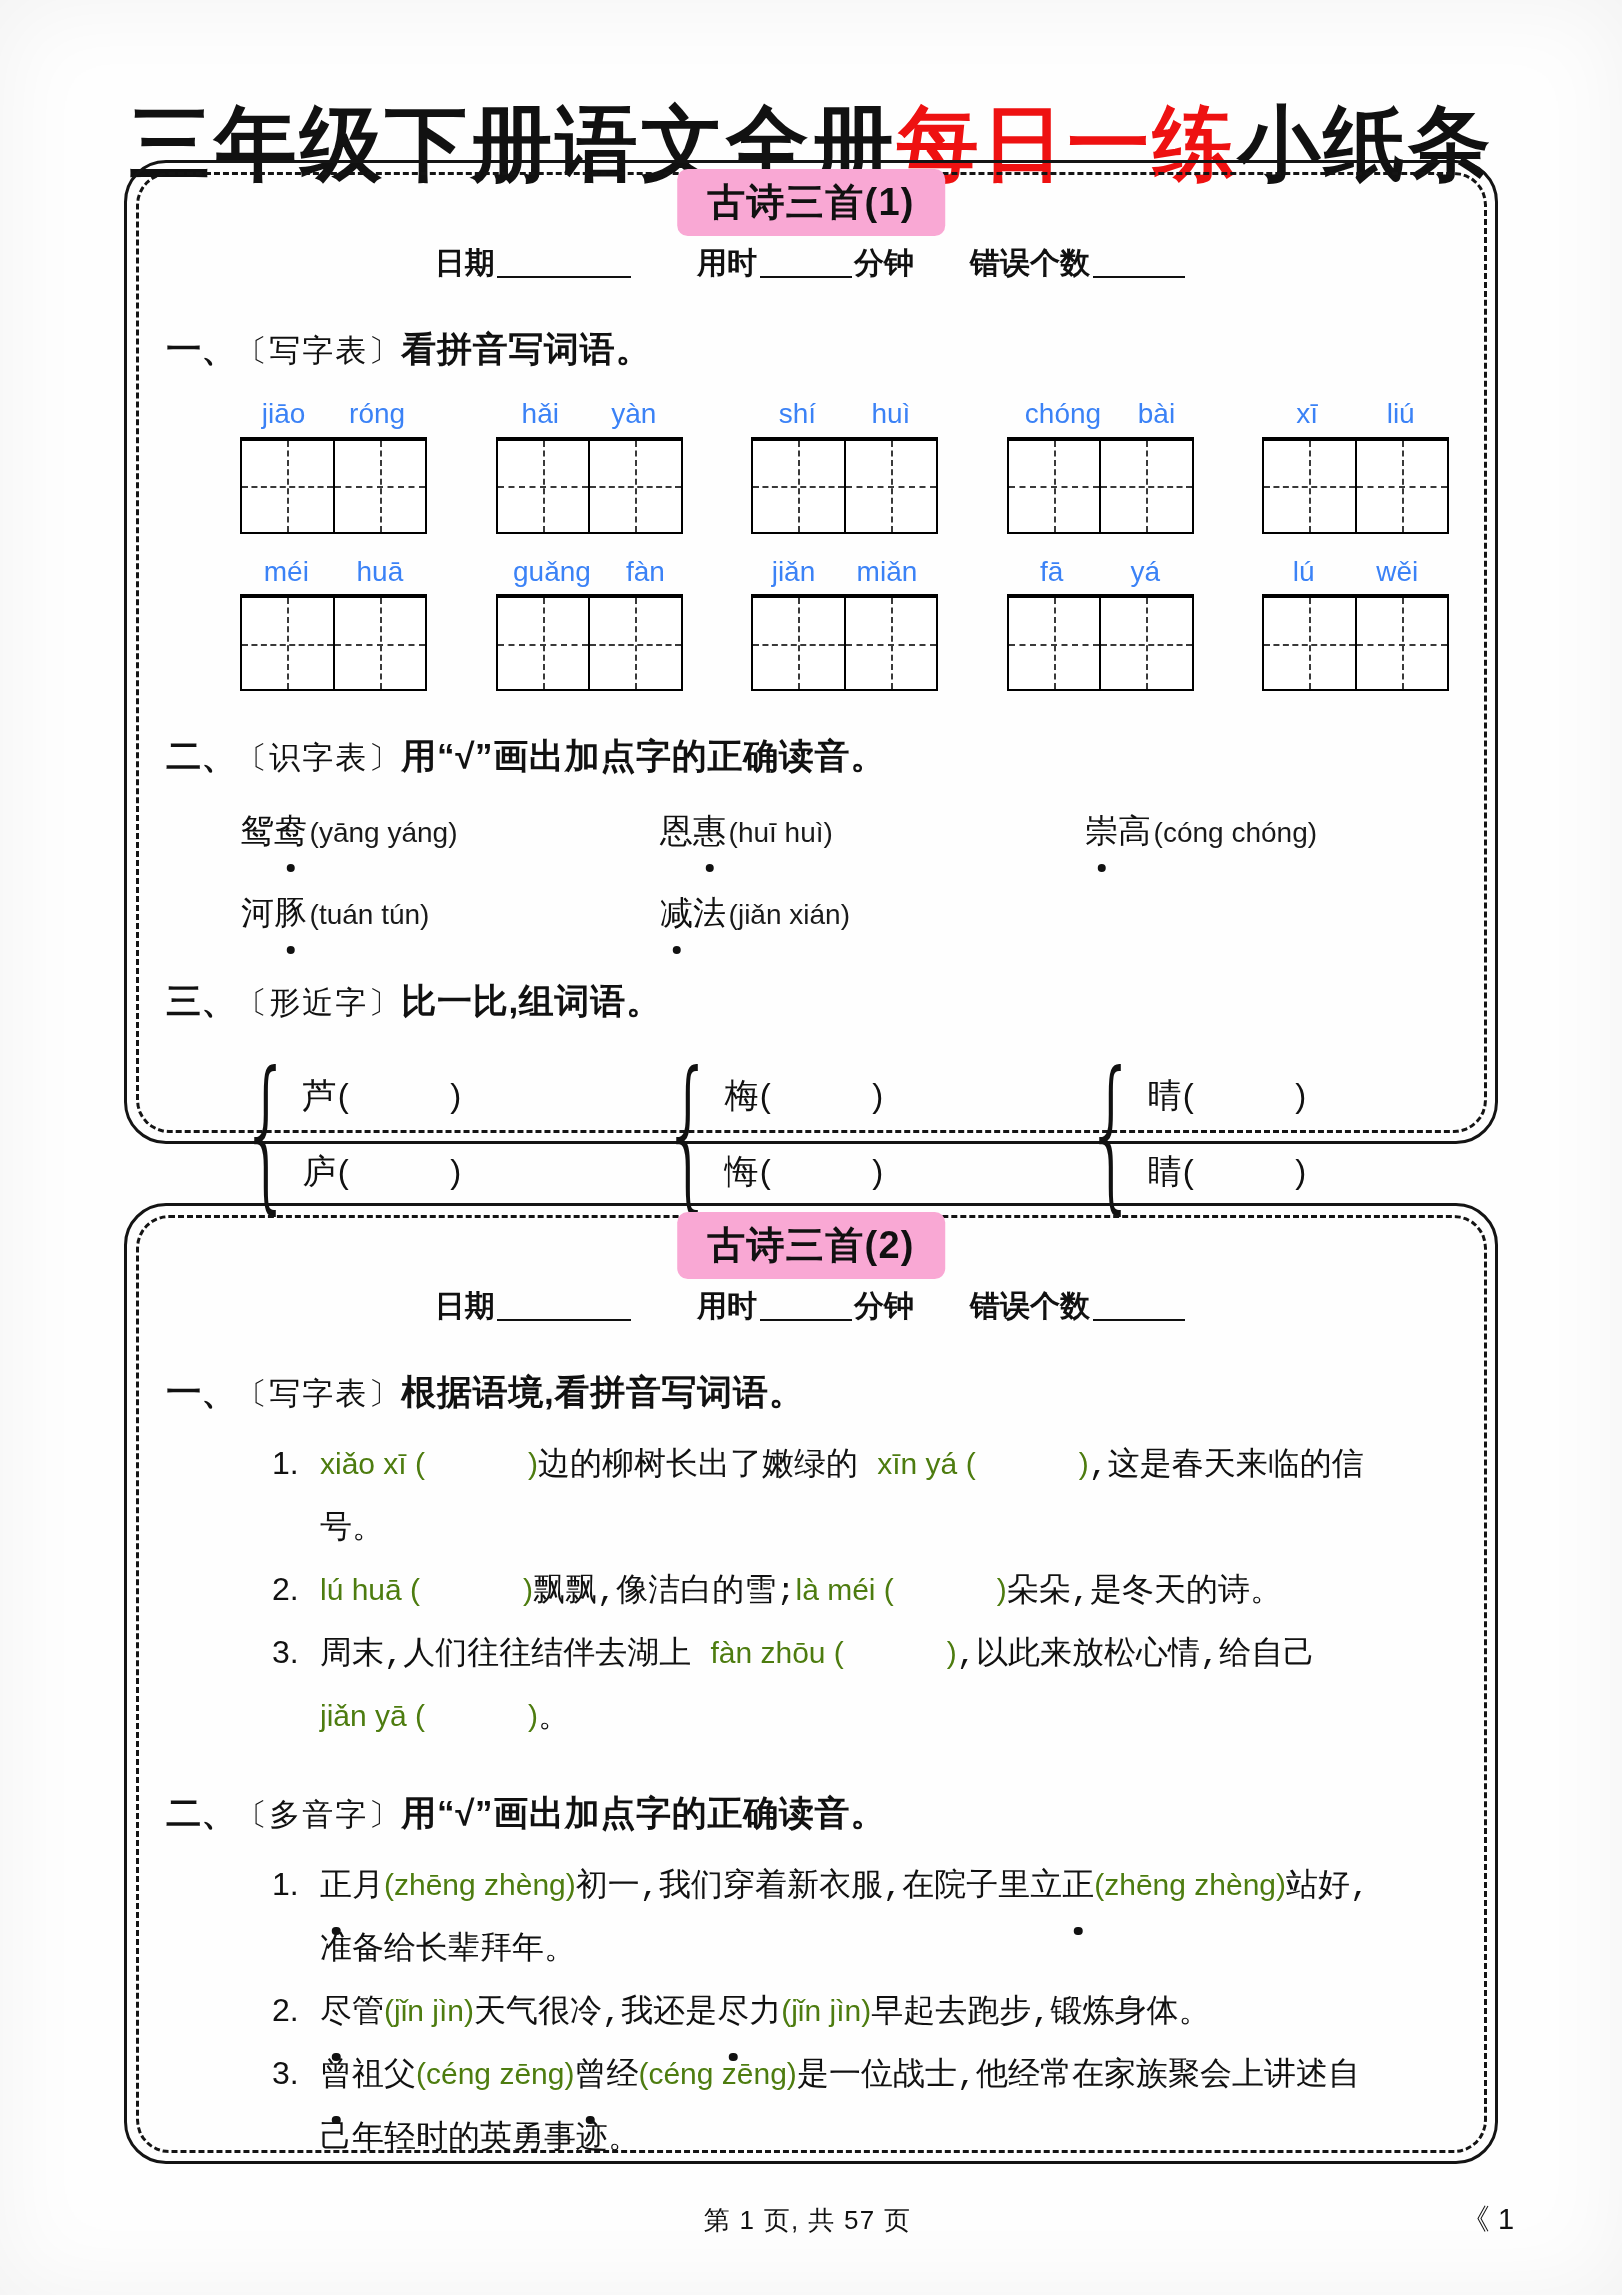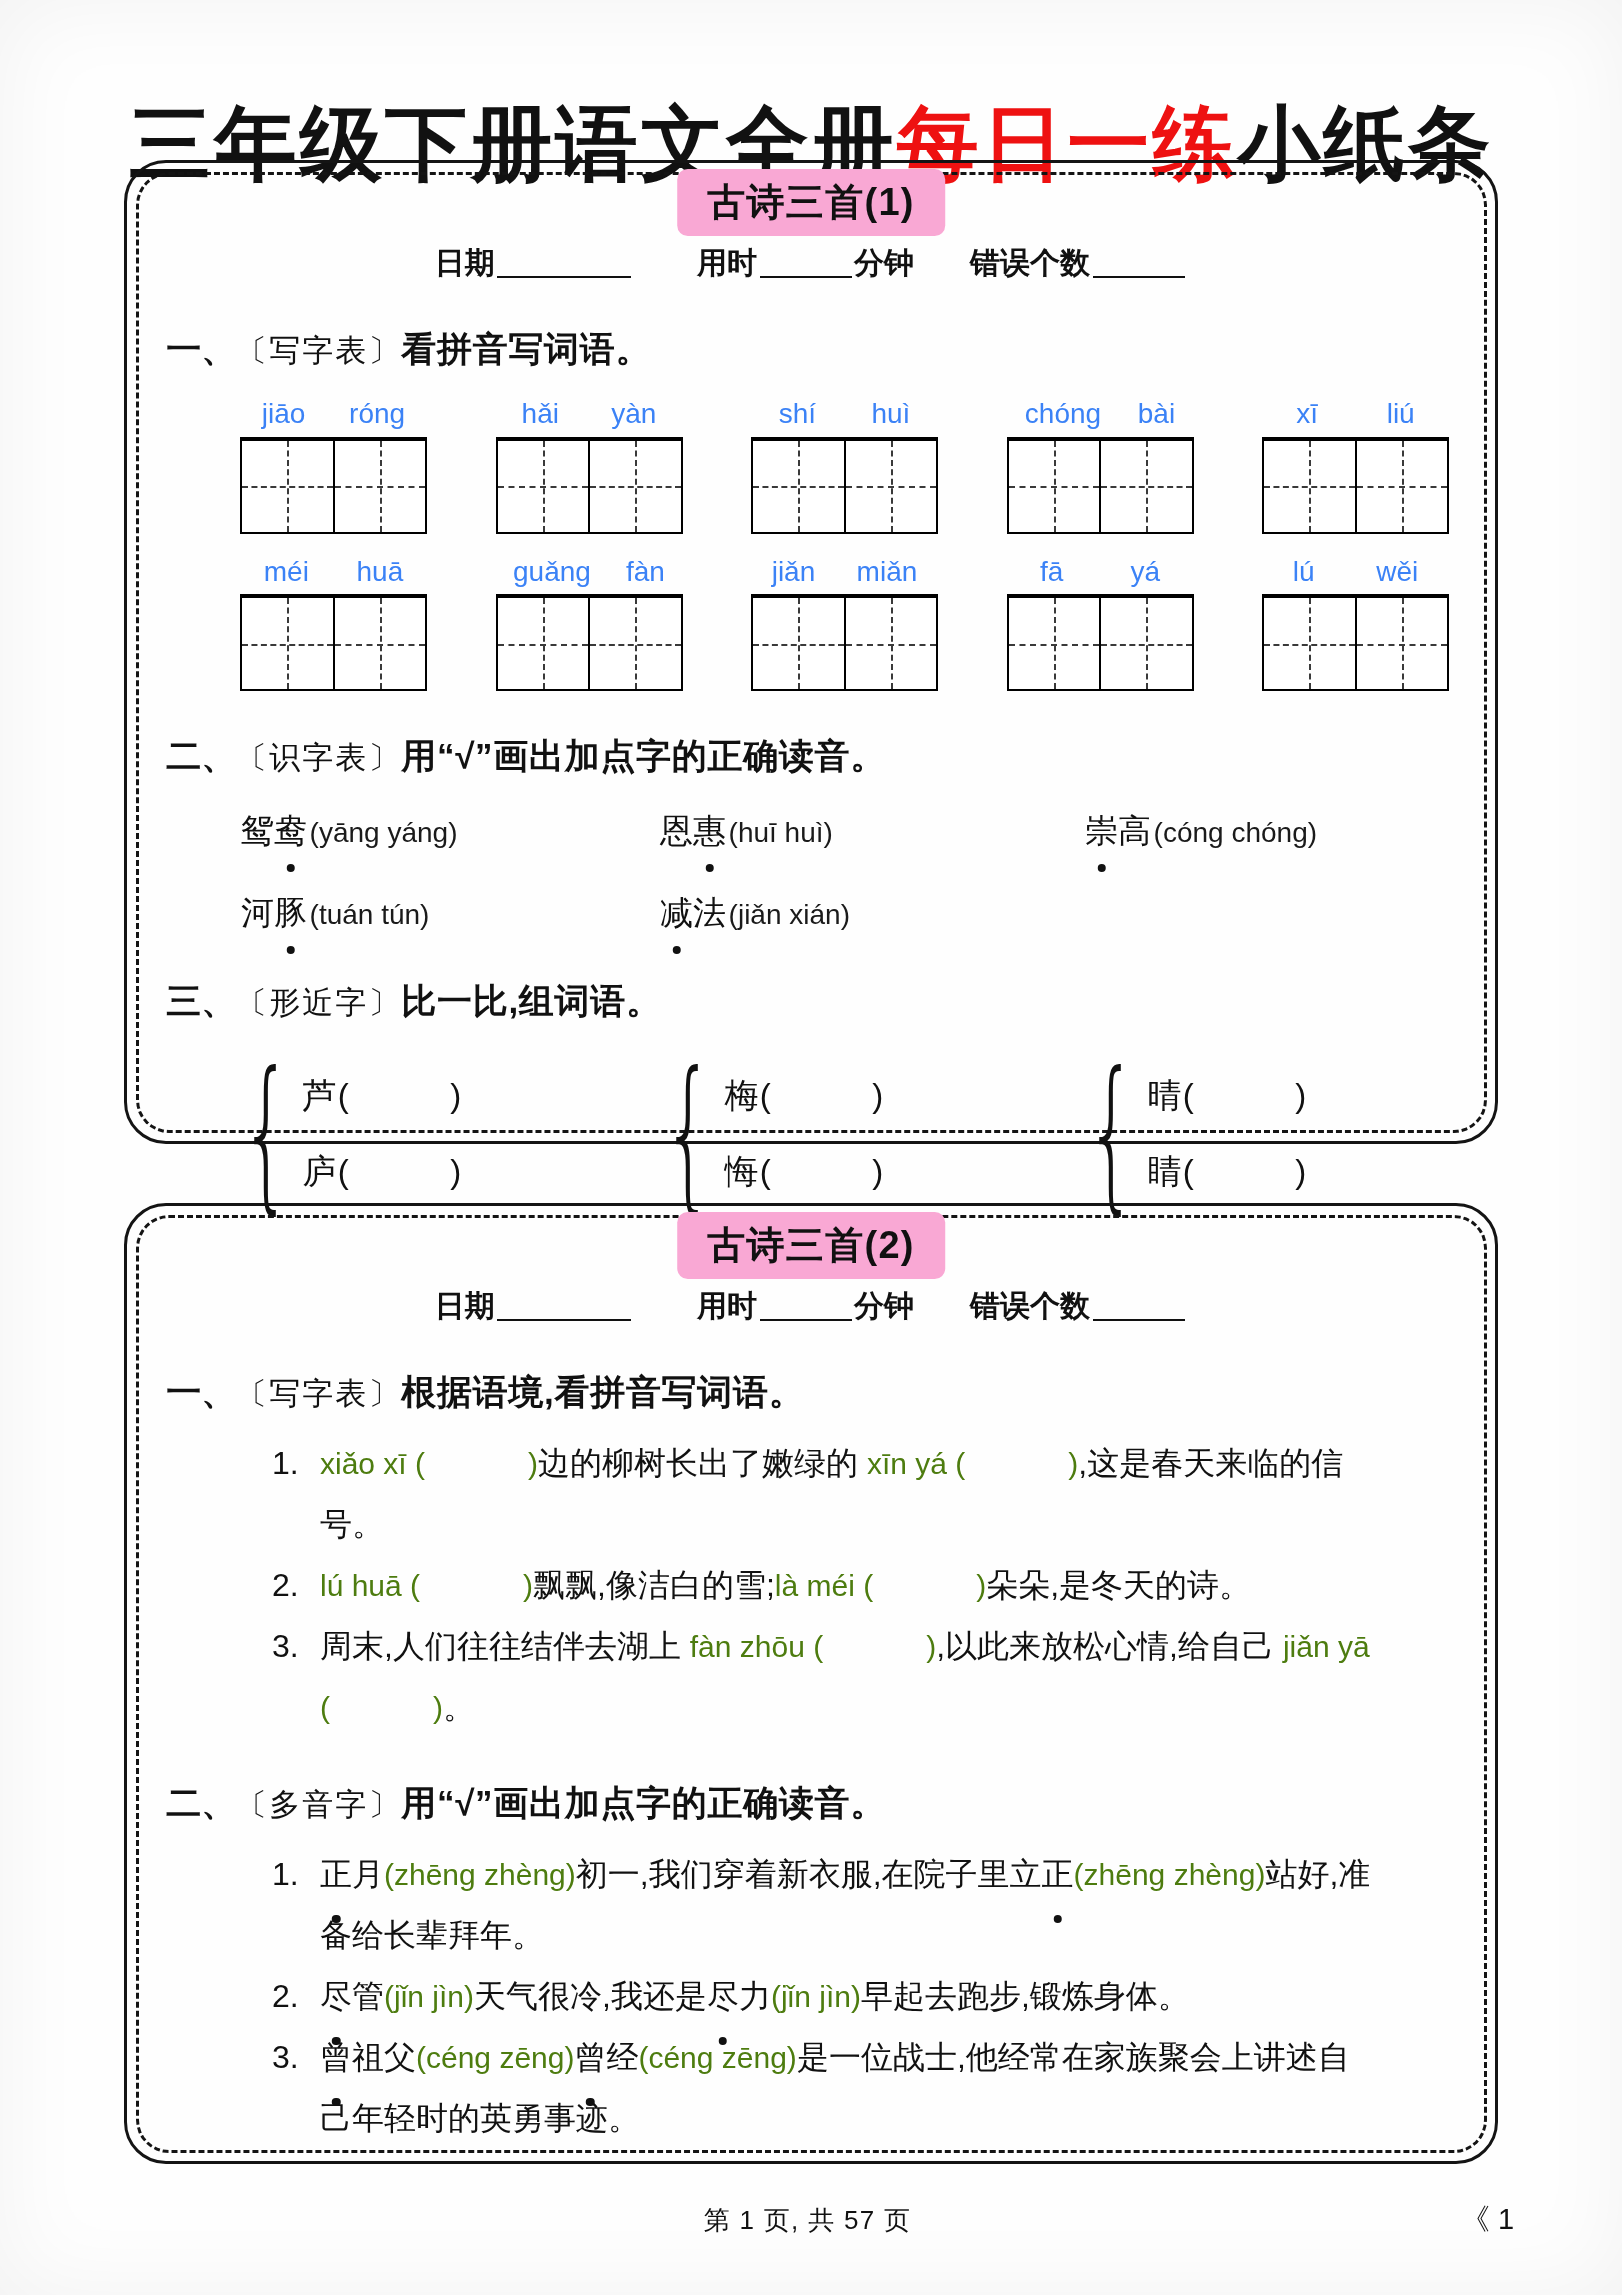--- a/index.html
+++ b/index.html
@@ -72,21 +72,21 @@
          font-family:"DejaVu Sans",sans-serif;margin:0 -17px 0 -19.6px;}
   .prow{height:76px;display:flex;align-items:center;font-size:34px;}
   .pch{font-family:"Liberation Serif",serif;}
   .paren{font-weight:300;font-size:33px;margin:0 1.3px;}
   .pgap{display:inline-block;width:99px;height:39px;}
 
   
   .s-items{margin:17px 0 0 35px;font-size:32px;line-height:61px;width:1178px;}
   .s-item{padding-left:120px;}
   .inum{display:inline-block;width:48px;margin-left:-48px;}
-  .seg-t{font-family:Liberation Sans, sans-serif;text-align:right;}
+  .seg-t{font-family:Liberation Mono, monospace;text-align:right;}
   .seg-py{font-size:30px;color:#4d7c0f;}
   .bp{font-weight:300;}
   .bgap{display:inline-block;width:103px;height:26px;}
 
   
   .footer-center{position:absolute;top:2203px;left:0;right:8px;text-align:center;font-size:26px;letter-spacing:1.3px;}
   .footer-right{position:absolute;top:2200px;left:1461px;font-size:29px;}
 </style>
 </head>
 <body>

